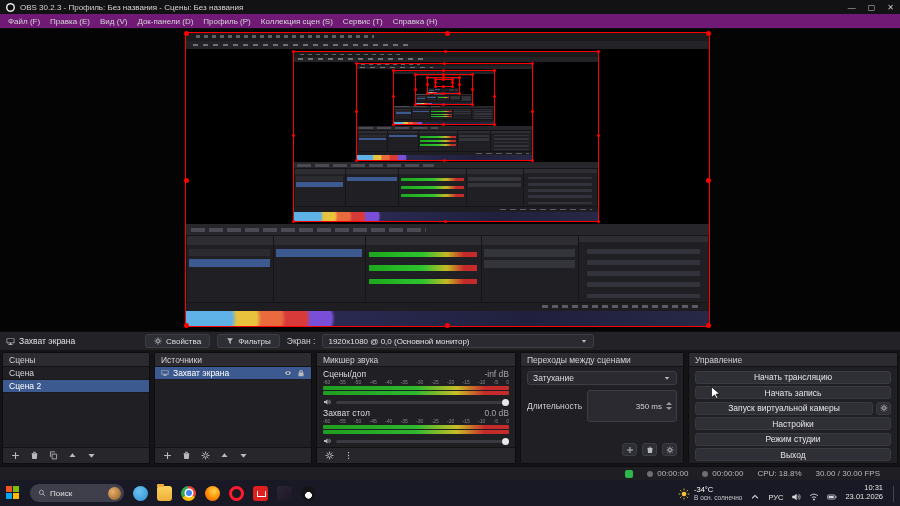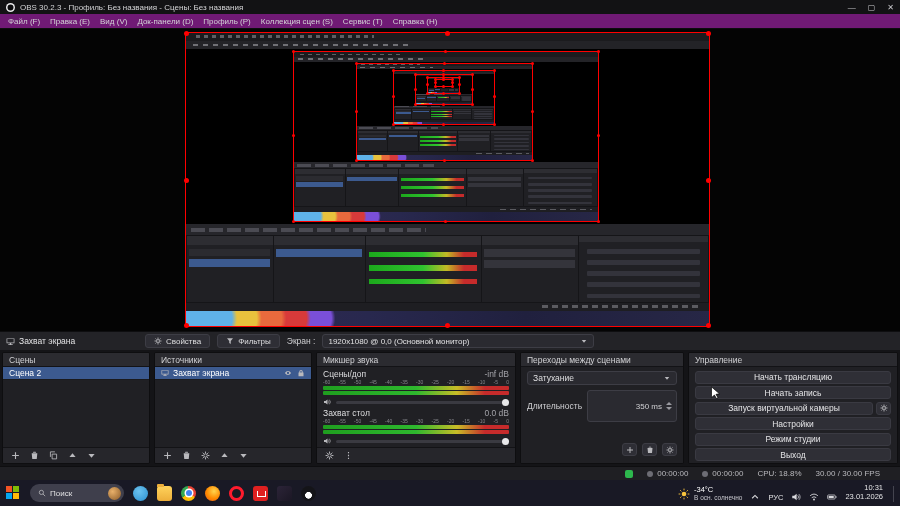--- a/index.html
+++ b/index.html
@@ -573,20 +573,23 @@
   </div>
 </div>
 
 <div class="docks">
 
   <div class="dock" style="width:148px">
     <div class="dock-header">
       <span>Сцены</span>
     </div>
     <div class="dock-body">
+      <div class="row">
+        <span>Сцена</span>
+      </div>
       <div class="row selected">
         <span>Сцена 2</span>
       </div>
     </div>
     <div class="dock-toolbar">
       <span class="tbi">
           <svg class="ic">
             <use href="#i-plus"></use>
           </svg>
         </span>

